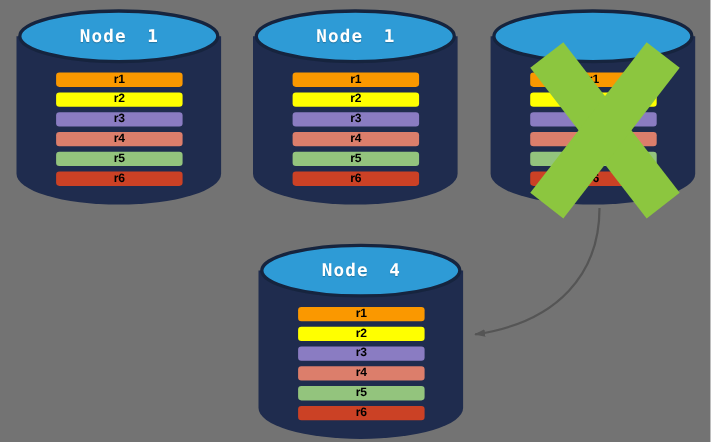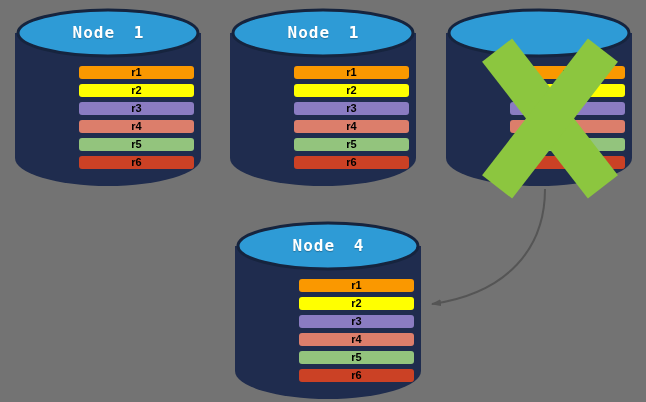--- a/index.html
+++ b/index.html
@@ -16,21 +16,20 @@
   .node-label{
     position:absolute;top:15px;left:0;right:0;text-align:center;
     color:#ffffff;font-family:"DejaVu Sans Mono",monospace;font-weight:bold;
     font-size:16px;letter-spacing:1px;word-spacing:8px;
     text-shadow:0 1px 1px rgba(0,0,0,0.25);
   }
   .bar{
     position:absolute;left:39px;width:115px;height:13px;border-radius:3px;
     text-align:center;font-size:11px;font-weight:bold;line-height:13px;color:#000000;
     font-family:"Liberation Sans",sans-serif;
-    margin-left:28px;
   }
   .p0{top:58px}.p1{top:76px}.p2{top:94px}.p3{top:112px}.p4{top:130px}.p5{top:148px}
   .overlay{
     position:absolute;left:0;top:0;width:646px;height:402px;pointer-events:none;
   }
 </style>
 </head>
 <body>
 
 <div class="canvas">

